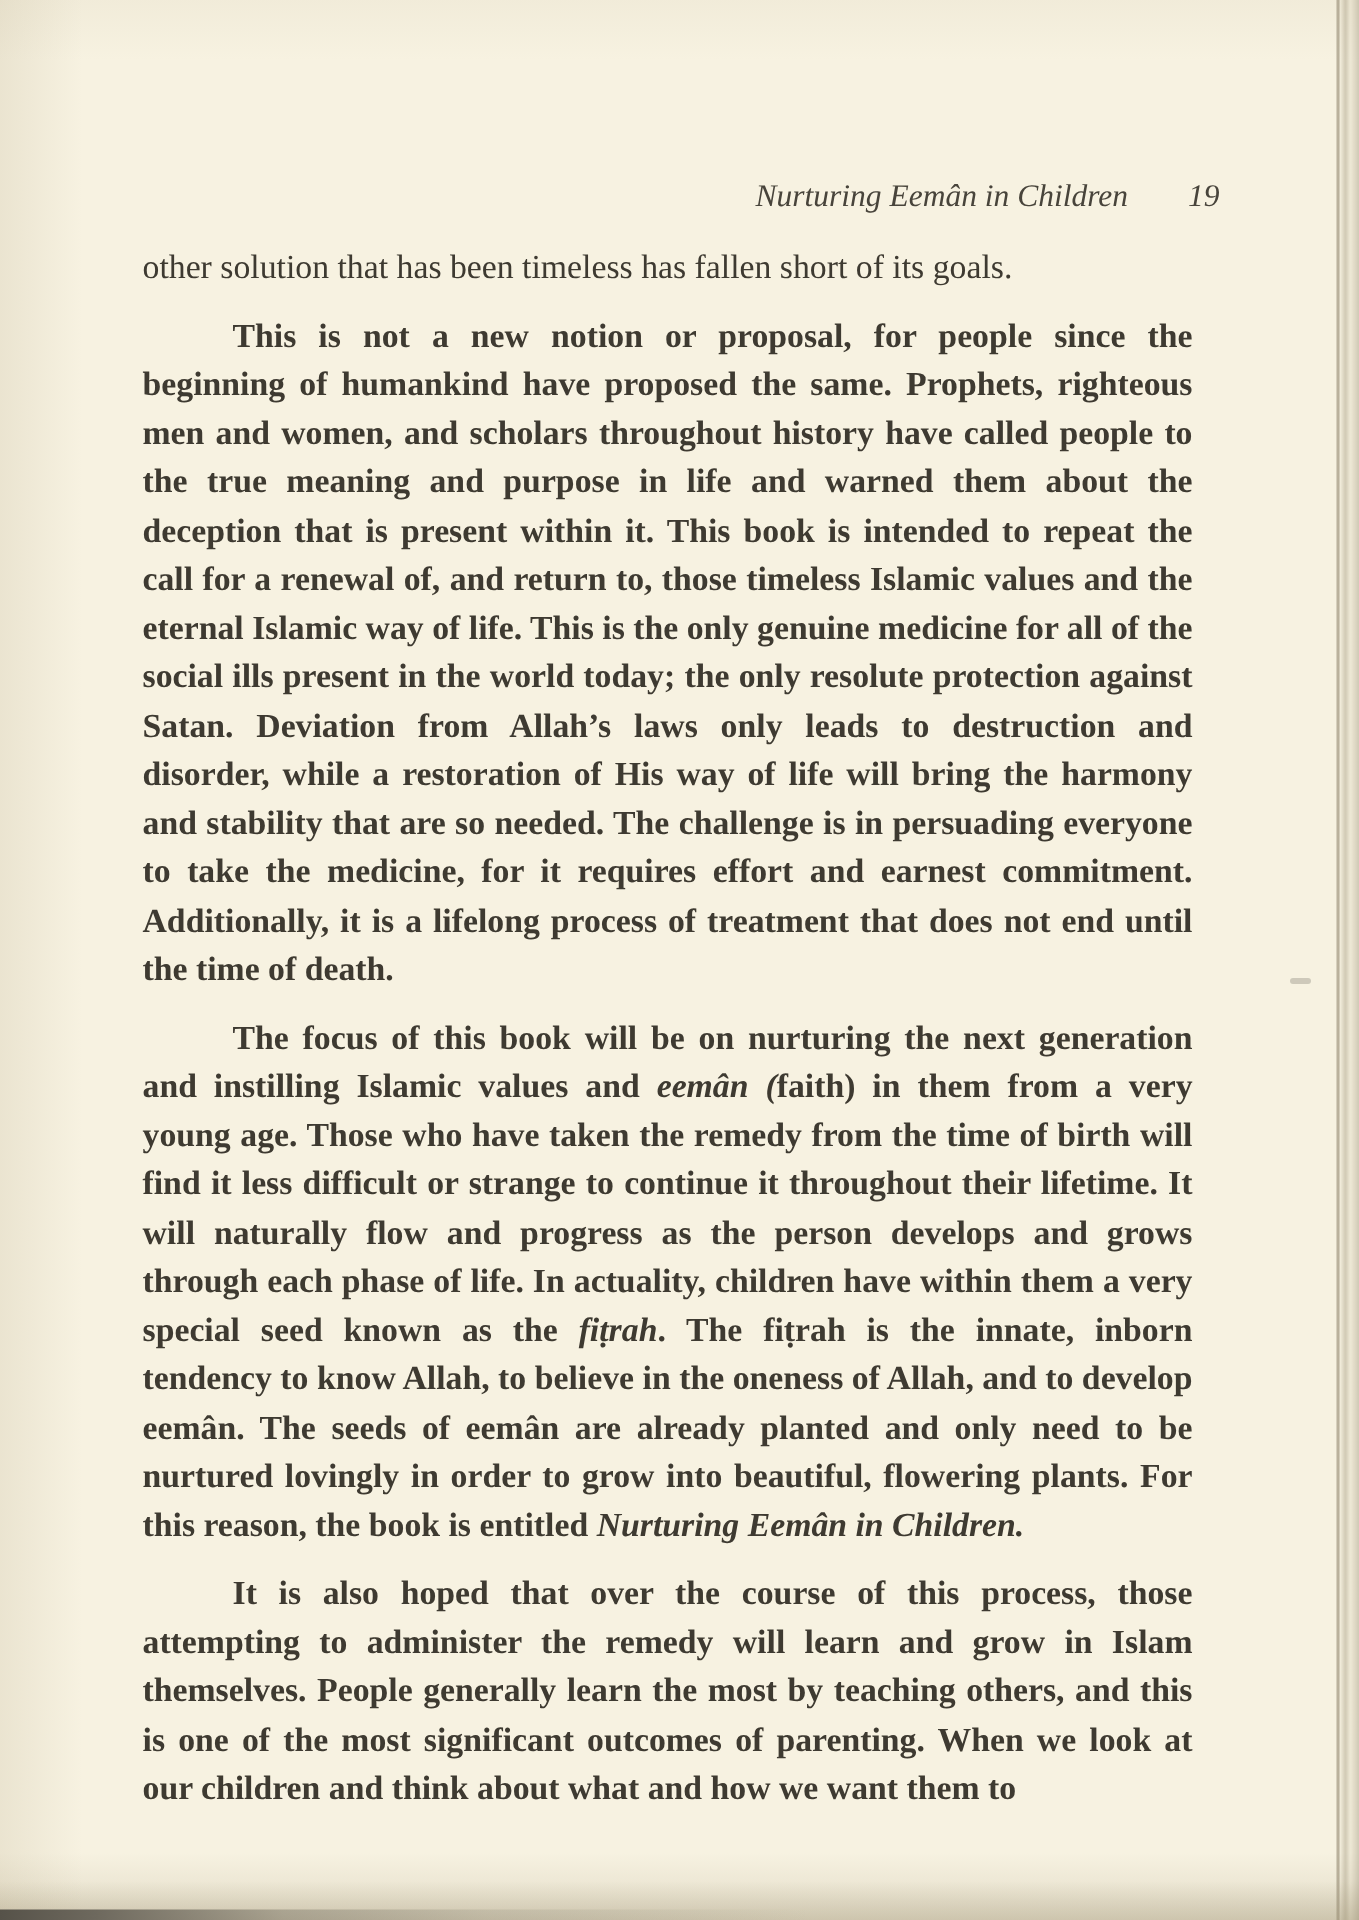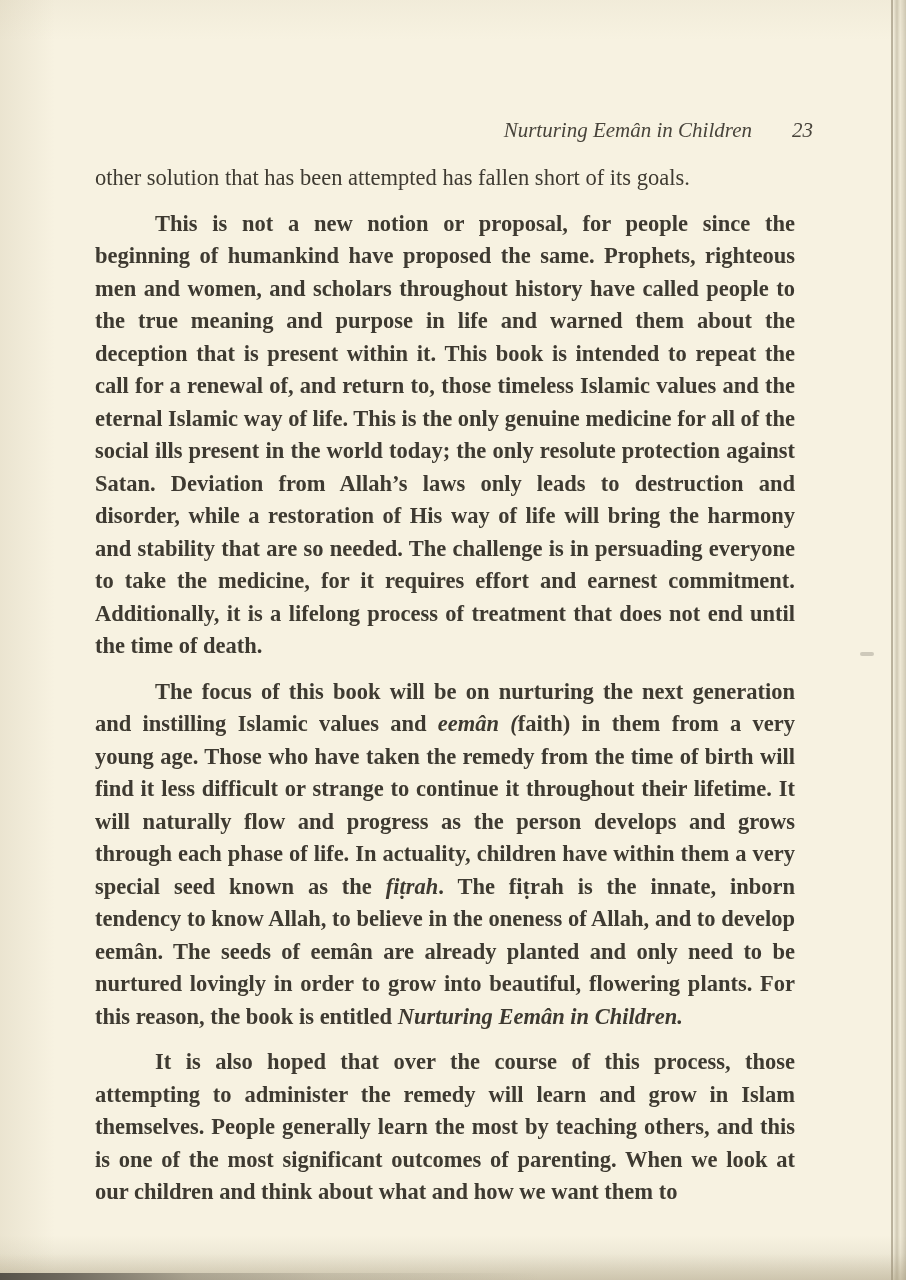--- a/index.html
+++ b/index.html
@@ -76,25 +76,25 @@
     width: 14px; height: 4px; border-radius: 2px;
     background: rgba(130,125,115,0.35);
   }
 </style>
 </head>
 <body>
 
 <div class="page">
   <div class="running-header">
     <span>Nurturing Eemân in Children</span>
-    <span>23</span>
+    <span>19</span>
   </div>
 
   <div class="page-body" id="page-body">
-      <p class=""><span>other solution that has been attempted has fallen short of its goals.</span></p>
+      <p class=""><span>other solution that has been timeless has fallen short of its goals.</span></p>
       <p class="indent"><span>This is not a new notion or proposal, for people since the beginning of humankind have proposed the same. Prophets, righteous men and women, and scholars throughout history have called people to the true meaning and purpose in life and warned them about the deception that is present within it. This book is intended to repeat the call for a renewal of, and return to, those timeless Islamic values and the eternal Islamic way of life. This is the only genuine medicine for all of the social ills present in the world today; the only resolute protection against Satan. Deviation from Allah’s laws only leads to destruction and disorder, while a restoration of His way of life will bring the harmony and stability that are so needed. The challenge is in persuading everyone to take the medicine, for it requires effort and earnest commitment. Additionally, it is a lifelong process of treatment that does not end until the time of death.</span></p>
       <p class="indent"><span>The focus of this book will be on nurturing the next generation and instilling Islamic values and </span><span class="it">eemân (</span><span>faith) in them from a very young age. Those who have taken the remedy from the time of birth will find it less difficult or strange to continue it throughout their lifetime. It will naturally flow and progress as the person develops and grows through each phase of life. In actuality, children have within them a very special seed known as the </span><span class="it">fiṭrah</span><span>. The fiṭrah is the innate, inborn tendency to know Allah, to believe in the oneness of Allah, and to develop eemân. The seeds of eemân are already planted and only need to be nurtured lovingly in order to grow into beautiful, flowering plants. For this reason, the book is entitled </span><span class="it">Nurturing Eemân in Children.</span></p>
       <p class="indent"><span>It is also hoped that over the course of this process, those attempting to administer the remedy will learn and grow in Islam themselves. People generally learn the most by teaching others, and this is one of the most significant outcomes of parenting. When we look at our children and think about what and how we want them to</span></p>
     </div>
 
   <div class="scan-artifact"></div>
   <div class="edge-right"></div>
   <div class="edge-bottom-fade"></div>
   <div class="edge-bottom-strip"></div>
 </div>

